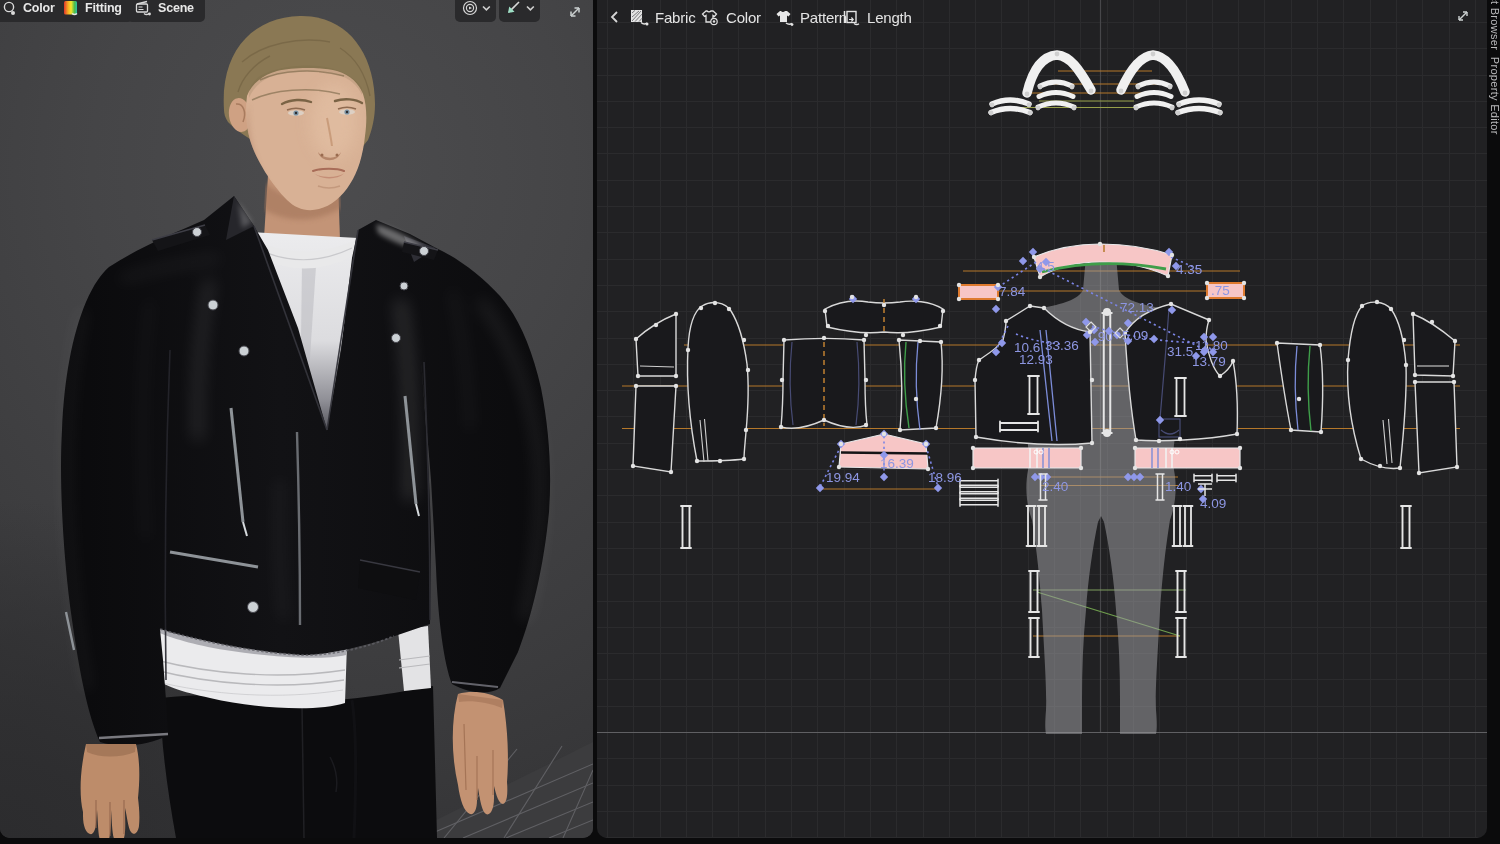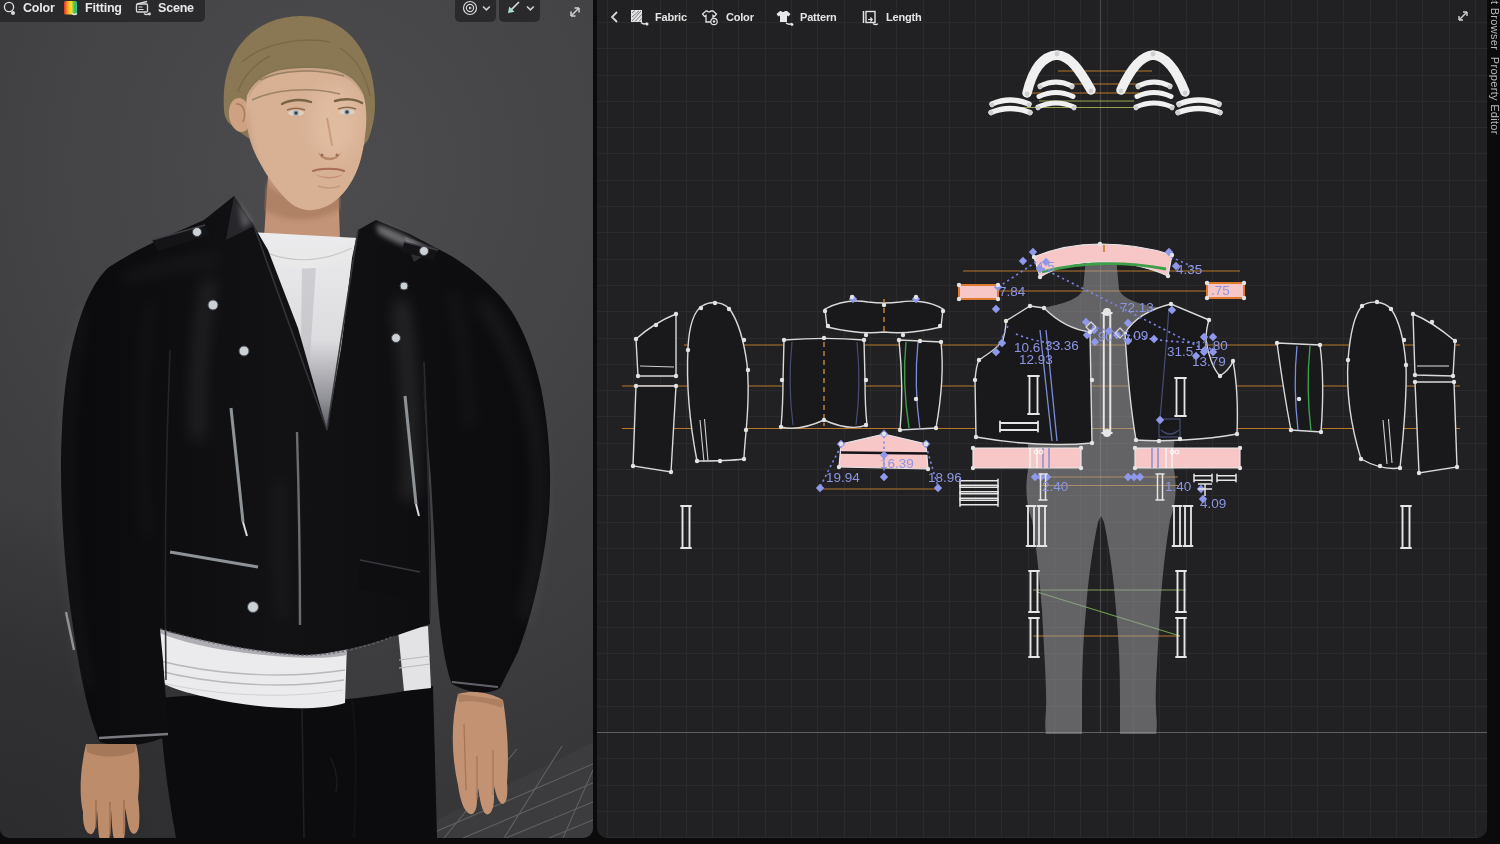--- a/index.html
+++ b/index.html
@@ -6,21 +6,21 @@
 body{width:1500px;height:844px;background:#0b0b0c;overflow:hidden;font-family:"Liberation Sans",sans-serif;position:relative;}
 #left{position:absolute;left:0;top:0;width:593px;height:838px;border-radius:0 0 10px 10px;overflow:hidden;
 background:radial-gradient(135% 105% at 56% 20%, #4c4c4e 0%, #454547 30%, #3b3b3d 62%, #2e2e30 100%);}
 #right{position:absolute;left:597px;top:0;width:890px;height:838px;border-radius:0 0 10px 10px;overflow:hidden;
 background-color:#212123;
 background-image:repeating-linear-gradient(to right,#2b2b2d 0 1px,transparent 1px 26.3px),repeating-linear-gradient(to bottom,#2b2b2d 0 1px,transparent 1px 26.3px);
 background-position:10px 22px;}
 #strip{position:absolute;left:1487px;top:0;width:13px;height:844px;background:#0b0b0c;}
 #striptext{position:absolute;left:1489px;top:-14px;color:#b9b9bb;font-size:11px;letter-spacing:.3px;writing-mode:vertical-rl;white-space:nowrap;}
 .btn{position:absolute;top:-6px;height:28px;background:#2a2a2c;border-radius:5px;color:#e8e8e8;font-size:12.5px;font-weight:700;letter-spacing:-.2px;display:flex;align-items:center;gap:6px;padding:0 11px 0 8px;box-sizing:border-box;}
-.tab{position:absolute;top:5px;height:24px;color:#e4e4e4;font-size:11px;font-weight:700;letter-spacing:-.2px;display:flex;align-items:center;gap:6px;}
+.tab{position:absolute;top:5px;height:24px;color:#e4e4e4;font-size:15px;font-weight:400;letter-spacing:-.2px;display:flex;align-items:center;gap:6px;}
 svg{display:block;}
 .lbl{font-size:13.5px;fill:#8d96e2;font-family:"Liberation Sans",sans-serif;}
 </style>
 </head>
 <body>
 <div id="left">
   <svg id="scene" width="593" height="838" viewBox="0 0 593 838">
       <defs>
 <linearGradient id="jg" x1="0" y1="0" x2="1" y2="0">
 <stop offset="0" stop-color="#0a0a0c"></stop>
@@ -665,21 +665,21 @@
   <div class="tab" style="left:104px;"><svg width="19" height="17" viewBox="0 0 19 17">
         <path d="M5,2 L1.5,5 3.5,7.5 5,6.5 5,13 12,13 12,6.5 13.5,7.5 15.5,5 12,2 10,2 a2.4,2 0 0 1 -4,0 z" fill="none" stroke="#e0e0e0" stroke-width="1.3"></path>
         <circle cx="13" cy="12.5" r="3.2" fill="#232325" stroke="#e0e0e0" stroke-width="1.2"></circle>
         <circle cx="13" cy="12.5" r="1.2" fill="#e0e0e0"></circle>
       </svg>Color</div>
   <div class="tab" style="left:178px;"><svg width="19" height="17" viewBox="0 0 19 17">
         <path d="M5,2 L1.5,5 3.5,7.5 5,6.5 5,13 12,13 12,6.5 13.5,7.5 15.5,5 12,2 10,2 a2.4,2 0 0 1 -4,0 z" fill="#e8e8e8"></path>
         <path d="M11,14 q3,2.4 6,.4" stroke="#e4e4e4" stroke-width="1.5" fill="none"></path>
         <circle cx="17" cy="15.6" r="1.4" fill="#e4e4e4"></circle>
       </svg>Pattern</div>
-  <div class="tab" style="left:265px;"><svg width="18" height="17" viewBox="0 0 18 17">
+  <div class="tab" style="left:246px;"><svg width="18" height="17" viewBox="0 0 18 17">
         <path d="M1.5,2 v12" stroke="#e4e4e4" stroke-width="1.5"></path>
         <rect x="4" y="2.5" width="9" height="11" fill="none" stroke="#e4e4e4" stroke-width="1.4"></rect>
         <path d="M6,10.5 h4 m-1.6,-2 l1.8,2 -1.8,2" stroke="#e4e4e4" stroke-width="1.2" fill="none"></path>
         <path d="M11,14.5 q2.6,2 5,.3" stroke="#e4e4e4" stroke-width="1.4" fill="none"></path>
       </svg>Length</div>
   <svg style="position:absolute;left:858px;top:8px" width="16" height="16" viewBox="0 0 16 16">
       <path d="M4,12 L12,4" stroke="#cdd2d2" stroke-width="1.4"></path>
       <path d="M12,4 h-4 M12,4 v4 M4,12 h4 M4,12 v-4" stroke="#cdd2d2" stroke-width="1.4" fill="none"></path>
     </svg>
 </div>

